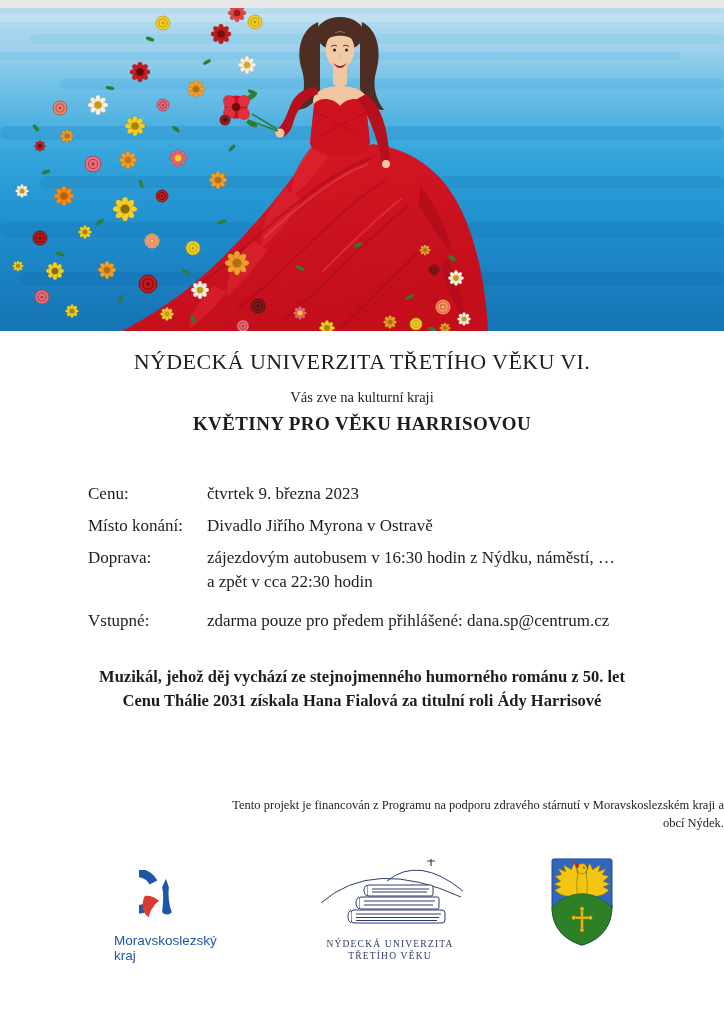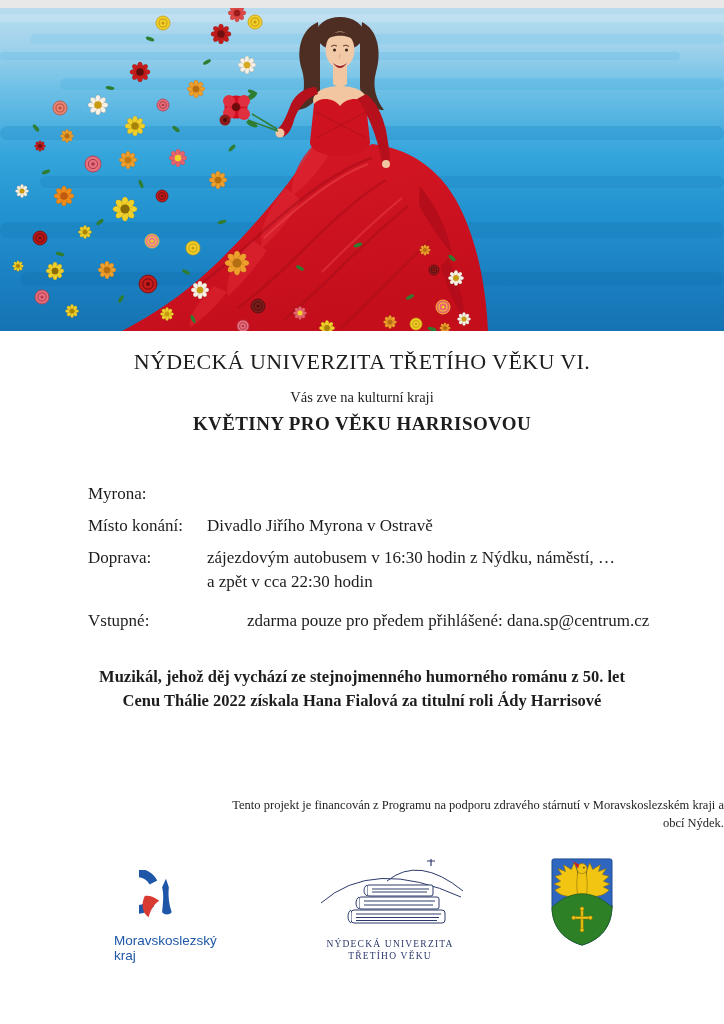--- a/index.html
+++ b/index.html
@@ -18,21 +18,21 @@
   .hero svg{display:block;}
 
   .org-title{position:absolute;top:341px;left:0;right:0;text-align:center;
     font-size:22px;letter-spacing:.4px;}
   .invite{position:absolute;top:381px;left:0;right:0;text-align:center;font-size:14.5px;}
   .event-title{position:absolute;top:405px;left:0;right:0;text-align:center;
     font-size:19px;font-weight:bold;letter-spacing:.4px;}
 
   .details{position:absolute;left:88px;top:474px;right:40px;}
   .detail-row{display:flex;margin-bottom:8px;font-size:17px;line-height:24px;}
-  .detail-row.gap{margin-top:15px;gap:40px;}
+  .detail-row.gap{margin-top:15px;}
   .detail-label{width:119px;flex:none;}
   .detail-value{white-space:pre-line;}
 
   .note{position:absolute;top:657px;left:40px;right:40px;text-align:center;
     font-size:16.5px;line-height:24px;font-weight:bold;}
   .funding{position:absolute;top:788px;left:0;right:0;text-align:right;}
   .funding-inner{display:inline-block;max-width:505px;font-size:12.5px;line-height:18px;}
 
   .logo-msk{position:absolute;left:114px;top:862px;display:flex;align-items:center;gap:7px;flex-direction:column;}
   .msk-text{font-family:"Liberation Sans",sans-serif;color:var(--msk-blue);
@@ -473,40 +473,41 @@
         </g>
     </svg>
   </div>
 
   <div class="org-title">NÝDECKÁ UNIVERZITA TŘETÍHO VĚKU VI.</div>
   <div class="invite">Vás zve na kulturní kraji</div>
   <div class="event-title">KVĚTINY PRO VĚKU HARRISOVOU</div>
 
   <div class="details">
     <div class="detail-row">
-      <span class="detail-label">Myrona:</span>
+      <span class="detail-label">Cenu:</span>
+      <span class="detail-value">čtvrtek 9. března 2023</span>
     </div>
     <div class="detail-row">
       <span class="detail-label">Místo konání:</span>
       <span class="detail-value">Divadlo Jiřího Myrona v Ostravě</span>
     </div>
     <div class="detail-row">
       <span class="detail-label">Doprava:</span>
       <span class="detail-value">zájezdovým autobusem v 16:30 hodin z Nýdku, náměstí, …
 a zpět v cca 22:30 hodin</span>
     </div>
     <div class="detail-row gap">
       <span class="detail-label">Vstupné:</span>
       <span class="detail-value">zdarma pouze pro předem přihlášené: dana.sp@centrum.cz</span>
     </div>
   </div>
 
   <div class="note">
     <div>Muzikál, jehož děj vychází ze stejnojmenného humorného románu z 50. let</div>
-    <div>Cenu Thálie 2022 získala Hana Fialová za titulní roli Ády Harrisové</div>
+    <div>Cenu Thálie 2031 získala Hana Fialová za titulní roli Ády Harrisové</div>
   </div>
 
   <div class="funding">
     <div class="funding-inner">Tento projekt je financován z Programu na podporu zdravého stárnutí v Moravskoslezském kraji a obcí Nýdek.</div>
   </div>
 
   <div class="logo-msk">
     <span>
       <svg width="52" height="52" viewBox="0 0 54 54" xmlns="http://www.w3.org/2000/svg">
         <path d="M12.5,34.5 A19,19 0 1 1 15,13" fill="none" stroke="#1f57a8" stroke-width="9"></path>

